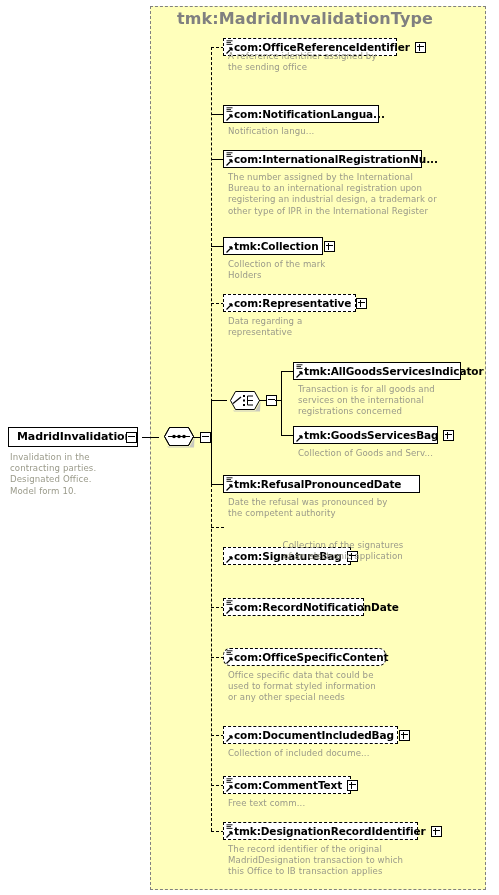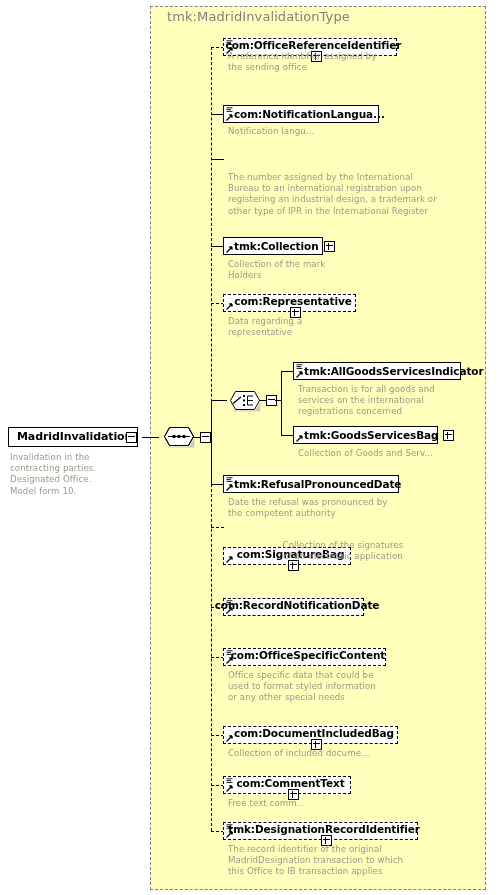--- a/index.html
+++ b/index.html
@@ -21,41 +21,41 @@
   .ct-box {
     position: absolute;
     left: 150px; top: 6px;
     width: 336px; height: 884px;
     background: #ffffbb;
     border: 1px dashed #808080;
     box-sizing: border-box;
   }
   .ct-title {
     position: absolute;
-    left: 167px; top: 9px;
-    font-size: 13px;
-    font-weight: normal;
+    left: 177px; top: 9px;
+    font-size: 16px;
+    font-weight: bold;
     color: #808080;
     white-space: nowrap;
     letter-spacing: 0.1px;
   }
   
   .node {
     position: absolute;
     box-sizing: border-box;
     background: #ffffff;
     border: 1px solid #000000;
     height: 18px;
     display: flex;
     align-items: center;
     padding-left: 10px;
     padding-right: 3px;
     white-space: nowrap;
   }
-  .node.dashed { border-style: dashed; border-width: 1px; flex-direction: column; }
+  .node.dashed { border-style: dashed; border-width: 1px; }
   
   .node::after {
     content: "";
     position: absolute;
     left: 4px; right: -4px;
     top: 100%;
     height: 4px;
     background: #c0c0c0;
     z-index: -1;
   }
@@ -220,20 +220,31 @@
       <line x1="0.5" y1="4.4" x2="6.5" y2="4.4" stroke="#000" stroke-width="0.9"></line>
     </svg>
     <svg class="occ-arrow" viewBox="0 0 7 7">
       <path d="M0.5 6.5 L6 1 M6 1 L3.2 1 M6 1 L6 3.8" stroke="#000" stroke-width="1.3" fill="none"></path>
     </svg>
     <span class="node-label">com:NotificationLangua...</span>
   </div>
   <div class="doc" style="left:228px; top:126px; width:230px;">Notification langu...</div>
 
   <div class="ln h" style="left:211px; top:159px; width:13px;"></div>
+  <div class="node" style="left:223px; top:150px; width:199px;">
+    <svg class="elem-icon" viewBox="0 0 7 6">
+      <line x1="0.5" y1="0.8" x2="6.5" y2="0.8" stroke="#000" stroke-width="0.9"></line>
+      <line x1="0.5" y1="2.6" x2="5" y2="2.6" stroke="#000" stroke-width="0.9"></line>
+      <line x1="0.5" y1="4.4" x2="6.5" y2="4.4" stroke="#000" stroke-width="0.9"></line>
+    </svg>
+    <svg class="occ-arrow" viewBox="0 0 7 7">
+      <path d="M0.5 6.5 L6 1 M6 1 L3.2 1 M6 1 L6 3.8" stroke="#000" stroke-width="1.3" fill="none"></path>
+    </svg>
+    <span class="node-label">com:InternationalRegistrationNu...</span>
+  </div>
   <div class="doc" style="left:228px; top:172px; width:250px;">The number assigned by the International
 Bureau to an international registration upon
 registering an industrial design, a trademark or
 other type of IPR in the International Register</div>
 
   <div class="ln h" style="left:211px; top:246px; width:13px;"></div>
   <div class="node" style="left:223px; top:237px; width:100px;">
     <svg class="occ-arrow" viewBox="0 0 7 7">
       <path d="M0.5 6.5 L6 1 M6 1 L3.2 1 M6 1 L6 3.8" stroke="#000" stroke-width="1.3" fill="none"></path>
     </svg>
@@ -296,21 +307,21 @@
     <svg class="occ-arrow" viewBox="0 0 7 7">
       <path d="M0.5 6.5 L6 1 M6 1 L3.2 1 M6 1 L6 3.8" stroke="#000" stroke-width="1.3" fill="none"></path>
     </svg>
     <span class="node-label">tmk:GoodsServicesBag</span>
     <span class="plus"></span>
   </div>
   <div class="doc" style="left:298px; top:448px; width:200px;">Collection of Goods and Serv...</div>
 
   <div class="ln v" style="left:211px; top:400px; height:85px;"></div>
   <div class="ln h" style="left:211px; top:484px; width:13px;"></div>
-  <div class="node" style="left:223px; top:475px; width:176px;">
+  <div class="node" style="left:223px; top:475px; width:197px;">
     <svg class="elem-icon" viewBox="0 0 7 6">
       <line x1="0.5" y1="0.8" x2="6.5" y2="0.8" stroke="#000" stroke-width="0.9"></line>
       <line x1="0.5" y1="2.6" x2="5" y2="2.6" stroke="#000" stroke-width="0.9"></line>
       <line x1="0.5" y1="4.4" x2="6.5" y2="4.4" stroke="#000" stroke-width="0.9"></line>
     </svg>
     <svg class="occ-arrow" viewBox="0 0 7 7">
       <path d="M0.5 6.5 L6 1 M6 1 L3.2 1 M6 1 L6 3.8" stroke="#000" stroke-width="1.3" fill="none"></path>
     </svg>
     <span class="node-label">tmk:RefusalPronouncedDate</span>
   </div>
@@ -338,21 +349,21 @@
       <line x1="0.5" y1="4.4" x2="6.5" y2="4.4" stroke="#000" stroke-width="0.9"></line>
     </svg>
     <svg class="occ-arrow" viewBox="0 0 7 7">
       <path d="M0.5 6.5 L6 1 M6 1 L3.2 1 M6 1 L6 3.8" stroke="#000" stroke-width="1.3" fill="none"></path>
     </svg>
     <span class="node-label">com:RecordNotificationDate</span>
   </div>
   <div class="doc" style="left:228px; top:620px; width:230px;margin-top:32px;">Record notification d...</div>
 
   <div class="dln h" style="left:211px; top:657px; width:13px;"></div>
-  <div class="node dashed" style="left:223px; top:648px; width:163px;">
+  <div class="node dashed" style="left:223px; top:648px; width:163px;border-radius:7px;">
     <svg class="elem-icon" viewBox="0 0 7 6">
       <line x1="0.5" y1="0.8" x2="6.5" y2="0.8" stroke="#000" stroke-width="0.9"></line>
       <line x1="0.5" y1="2.6" x2="5" y2="2.6" stroke="#000" stroke-width="0.9"></line>
       <line x1="0.5" y1="4.4" x2="6.5" y2="4.4" stroke="#000" stroke-width="0.9"></line>
     </svg>
     <svg class="occ-arrow" viewBox="0 0 7 7">
       <path d="M0.5 6.5 L6 1 M6 1 L3.2 1 M6 1 L6 3.8" stroke="#000" stroke-width="1.3" fill="none"></path>
     </svg>
     <span class="node-label">com:OfficeSpecificContent</span>
   </div>

